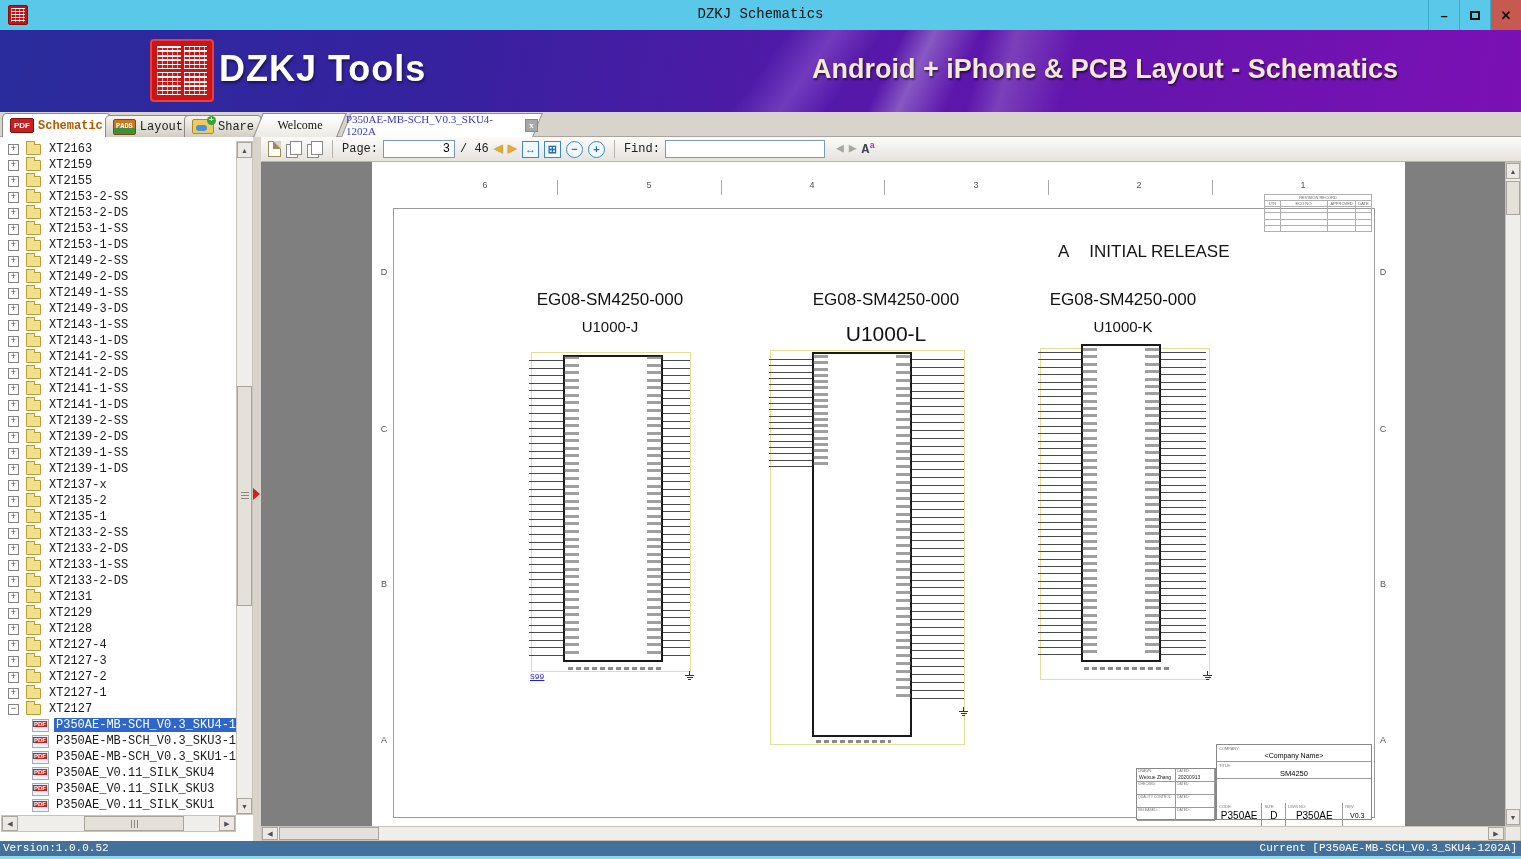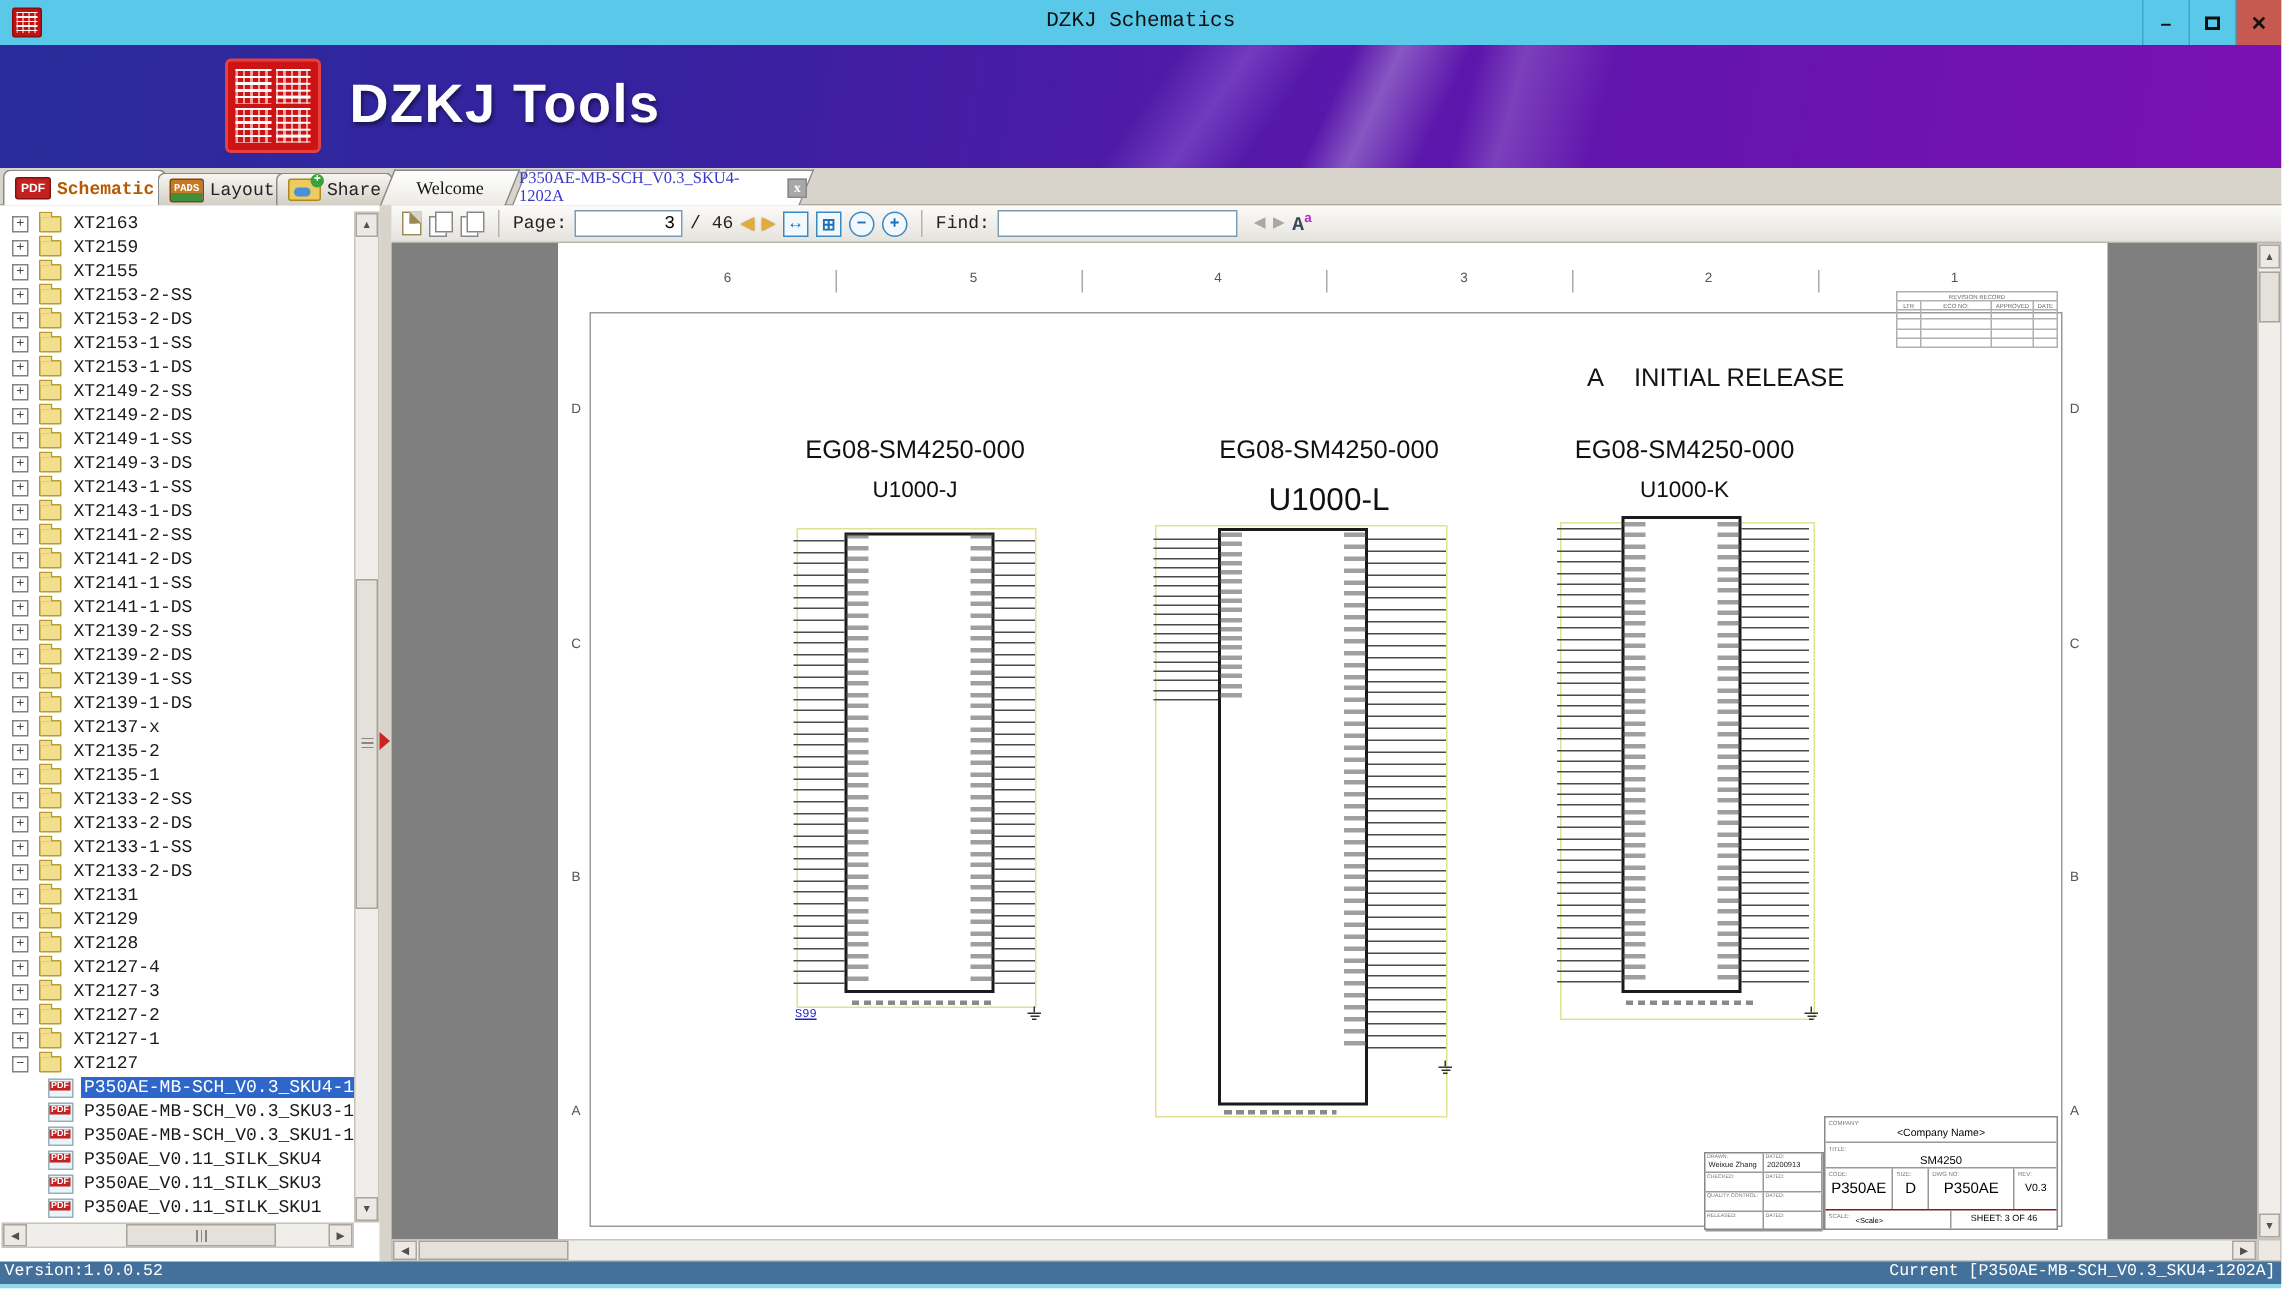--- a/index.html
+++ b/index.html
@@ -25,21 +25,21 @@
      background:linear-gradient(100deg,#2a2c9c 0%,#37219f 30%,#5a17ab 60%,#7b10b4 100%);}
   .banner .streaks{position:absolute;inset:0;background:
      linear-gradient(115deg,transparent 58%,rgba(255,255,255,.28) 60%,transparent 63%),
      linear-gradient(105deg,transparent 64%,rgba(255,255,255,.18) 66%,transparent 70%),
      linear-gradient(125deg,transparent 50%,rgba(210,160,255,.25) 53%,transparent 56%);}
   .logo-box{position:absolute;left:150px;top:9px;width:64px;height:63px;background:#cc1414;
      border:2px solid #e84040;border-radius:4px;display:grid;grid-template-columns:1fr 1fr;grid-template-rows:1fr 1fr;gap:3px;padding:5px;}
   .logo-cell{position:relative;background:
      repeating-linear-gradient(180deg,#fff 0 1.5px,transparent 1.5px 4.5px),
      repeating-linear-gradient(90deg,rgba(255,255,255,.6) 0 1.5px,transparent 1.5px 5px);}
-  .app-name{position:absolute;left:233px;top:18px;font-size:36px;font-weight:bold;color:#fff;
+  .app-name{position:absolute;left:219px;top:18px;font-size:36px;font-weight:bold;color:#fff;
      text-shadow:1px 2px 3px rgba(0,0,0,.5);letter-spacing:1px;}
   .tagline{position:absolute;left:790px;top:24px;width:630px;text-align:center;font-size:27px;
      font-weight:600;color:#f2ead4;text-shadow:1px 2px 2px rgba(0,0,0,.55);}
 
   
   .tabbar{position:absolute;left:0;top:112px;width:1521px;height:25px;background:#d8d4cc;border-bottom:1px solid #a8a49c;}
   .app-tab{position:absolute;display:flex;align-items:center;gap:4px;padding:0 7px;
      font-family:"Liberation Mono",monospace;font-size:12px;color:#222;
      border:1px solid #8a8a8a;border-bottom:none;border-radius:5px 5px 0 0;
      background:linear-gradient(#f8f6f2,#d2cec4);top:3px;height:22px;}
@@ -142,21 +142,21 @@
       linear-gradient(#333,#333) 1px 4px/9px 1px no-repeat,
       linear-gradient(#333,#333) 2.5px 6px/6px 1px no-repeat,
       linear-gradient(#333,#333) 4px 8px/3px 1px no-repeat;}
   .page-link{position:absolute;font-family:"Liberation Mono",monospace;font-size:8px;color:#2222cc;text-decoration:underline;}
 
   
   .tb-main{position:absolute;left:844px;top:582px;width:156px;height:76px;border:1px solid #888;background:#fff;font-family:"Liberation Sans",sans-serif;}
   .tb-row{position:relative;border-bottom:1px solid #999;}
   .tb-lbl{position:absolute;left:2px;top:1px;font-size:4px;color:#777;}
   .tb-center{width:100%;text-align:center;}
-  .tb-cells{display:flex;height:28px;border-bottom:1px solid #7f1d1d;}
+  .tb-cells{display:flex;height:28px;border-bottom:3px solid #7f1d1d;margin-top:24px;}
   .tb-cell{position:relative;border-right:1px solid #999;display:flex;align-items:center;justify-content:center;}
   .tb-bottom{display:flex;height:12px;}
   .tb-left{position:absolute;left:764px;top:606px;width:80px;height:52px;border:1px solid #888;background:#fff;}
   .tbl-row{display:flex;height:13px;border-bottom:1px solid #999;}
   .tbl-cell{position:relative;width:40px;border-right:1px solid #999;overflow:hidden;}
   .tbl-cell .l{position:absolute;left:1px;top:0;font-size:3.5px;color:#777;white-space:nowrap;}
   .tbl-cell .v{position:absolute;left:2px;top:5px;font-size:5px;color:#222;white-space:nowrap;}
 
   .view-vscroll{position:absolute;right:0;top:0;width:16px;height:664px;}
   .view-hscroll{position:absolute;left:0;top:664px;width:1244px;height:15px;}
@@ -186,20 +186,21 @@
 
 <div class="banner">
   <div class="streaks"></div>
   <div class="logo-box" title="东震科技">
     <div class="logo-cell"></div>
     <div class="logo-cell"></div>
     <div class="logo-cell"></div>
     <div class="logo-cell"></div>
   </div>
   <div class="app-name">DZKJ Tools</div>
+  <div class="tagline">Android + iPhone &amp; PCB Layout - Schematics</div>
 </div>
 
 <div class="tabbar">
   <div class="app-tab active" style="left:2px;">
     <span class="pdf-badge">PDF</span>
     <span>Schematic</span>
   </div>
   <div class="app-tab" style="left:105px;">
     <span class="pads-badge">PADS</span>
     <span>Layout</span>

